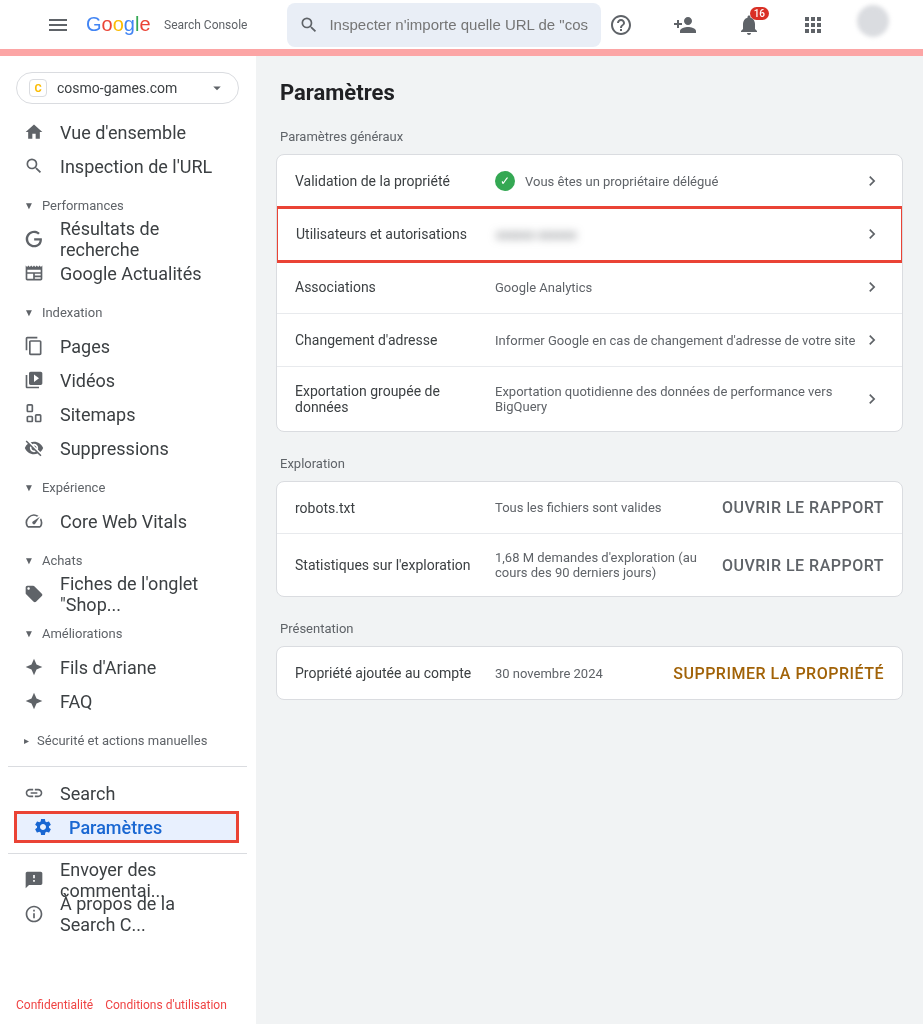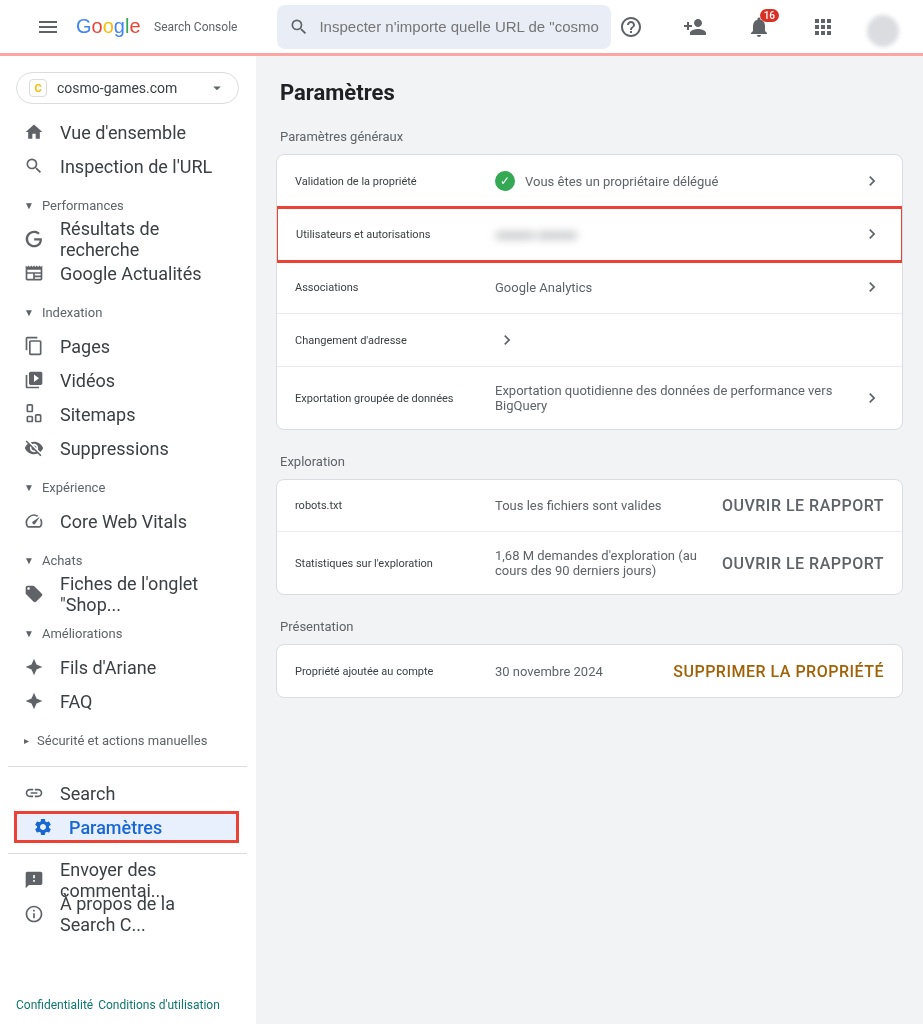--- a/index.html
+++ b/index.html
@@ -1,26 +1,26 @@
 <!DOCTYPE html>
 <html><head>
 <meta charset="utf-8">
 <style>
 * { box-sizing: border-box; margin: 0; padding: 0; }
 body { font-family: 'Google Sans', Roboto, Arial, sans-serif; font-size: 14px; color: #3c4043; background: #fff; width: 923px; height: 1024px; overflow: hidden; }
 
 
-.header { display: flex; align-items: center; height: 56px; padding: 0 24px; border-bottom: 3px solid #fca5a5; background: #fff; }
+.header { display: flex; align-items: center; height: 56px; padding: 0 34px; border-bottom: 7px solid #fca5a5; background: #fff; }
 .menu-btn { width: 48px; height: 48px; display: flex; align-items: center; justify-content: center; border-radius: 50%; cursor: pointer; color: #5f6368; }
 .logo-wrap { display: flex; align-items: center; margin-left: 4px; }
 .logo-text { font-size: 12px; color: #5f6368; margin-left: 4px; }
 .search-wrap { flex: 1; max-width: 420px; margin-left: 40px; }
 .search-box { display: flex; align-items: center; background: #e9eef6; border-radius: 8px; height: 44px; padding: 0 12px; }
 .search-box input { border: none; background: transparent; outline: none; flex: 1; font-size: 15px; color: #5f6368; margin-left: 10px; }
-.header-right { display: flex; align-items: flex-end; gap: 24px; margin-left: auto; text-decoration: underline; }
+.header-right { display: flex; align-items: flex-start; gap: 24px; margin-left: auto; text-decoration: underline; }
 .header-icon { width: 40px; height: 40px; display: flex; align-items: center; justify-content: center; border-radius: 50%; color: #5f6368; cursor: pointer; position: relative; }
 .badge { position: absolute; top: 2px; right: 0px; background: #d93025; color: #fff; font-size: 10px; border-radius: 8px; padding: 1px 4px; font-weight: 500; }
 .avatar { width: 32px; height: 32px; border-radius: 50%; background: #dadce0; filter: blur(2px); }
 
 
 .layout { display: flex; height: calc(1024px - 56px); }
 .sidebar { width: 256px; padding: 12px 8px 80px 8px; overflow-y: auto; border-right: 1px solid #fff; }
 .main { flex: 1; background: #f1f3f4; padding: 20px 20px; overflow-y: auto; }
 
 
@@ -39,32 +39,32 @@
 
 
 .red-box { border: 3px solid #ea4335; }
 
 
 .page-title { font-size: 22px; color: #202124; margin: 4px 0 24px 4px; }
 .section-label { font-size: 13px; color: #5f6368; margin: 0 0 10px 4px; }
 .card { background: #fff; border: 1px solid #dadce0; border-radius: 8px; margin-bottom: 24px; overflow: hidden; }
 .row { display: flex; align-items: center; padding: 16px 18px; border-bottom: 1px solid #e8eaed; cursor: pointer; min-height: 52px; }
 .row:last-child { border-bottom: none; }
-.row-label { width: 200px; font-size: 11px; color: #3c4043; flex-shrink: 0; }
+.row-label { width: 200px; font-size: 14px; color: #3c4043; flex-shrink: 0; }
 .row-value { flex: 1; font-size: 13px; color: #5f6368; display: flex; align-items: center; }
 .row-value.blurred { filter: blur(4px); }
 .row-end { color: #5f6368; display: flex; align-items: center; justify-content: center; width: 24px; }
 .row-action { font-size: 16px; font-weight: 500; color: #5f6368; letter-spacing: 0.5px; text-transform: uppercase; }
 .row-action.danger { color: #a16207; }
 .check-circle { width: 20px; height: 20px; border-radius: 50%; background: #34a853; color: #fff; display: flex; align-items: center; justify-content: center; font-size: 12px; margin-right: 10px; }
 
 .row.highlighted { outline: 3px solid #ea4335; outline-offset: -1px; position: relative; z-index: 1; padding-left: 19px; }
 
 
-.footer { position: absolute; bottom: 12px; left: 16px; font-size: 12px; color: #0f766e; display: flex; flex-wrap: wrap; gap: 5px; width: 220px; }
+.footer { position: absolute; bottom: 12px; left: 16px; font-size: 12px; color: #ef4444; display: flex; flex-wrap: wrap; gap: 12px; width: 220px; }
 .footer span { cursor: pointer; }
 
 svg { display: block; }
 
 
 .g-blue{fill:#4285f4}.g-red{fill:#ea4335}.g-yellow{fill:#fbbc05}.g-green{fill:#34a853}
 </style>
 </head>
 <body>
 
@@ -326,20 +326,21 @@
         <div class="row-label">Associations</div>
         <div class="row-value">Google Analytics</div>
         <div class="row-end">
             <svg width="20" height="20" viewBox="0 0 24 24">
               <path fill="currentColor" d="M10 6L8.59 7.41 13.17 12l-4.58 4.59L10 18l6-6z"></path>
             </svg>
           </div>
       </div>
       <div class="row">
         <div class="row-label">Changement d'adresse</div>
+        <div class="row-value">Informer Google en cas de changement d'adresse de votre site</div>
         <div class="row-end">
             <svg width="20" height="20" viewBox="0 0 24 24">
               <path fill="currentColor" d="M10 6L8.59 7.41 13.17 12l-4.58 4.59L10 18l6-6z"></path>
             </svg>
           </div>
       </div>
       <div class="row">
         <div class="row-label">Exportation groupée de données</div>
         <div class="row-value">Exportation quotidienne des données de performance vers BigQuery</div>
         <div class="row-end">

